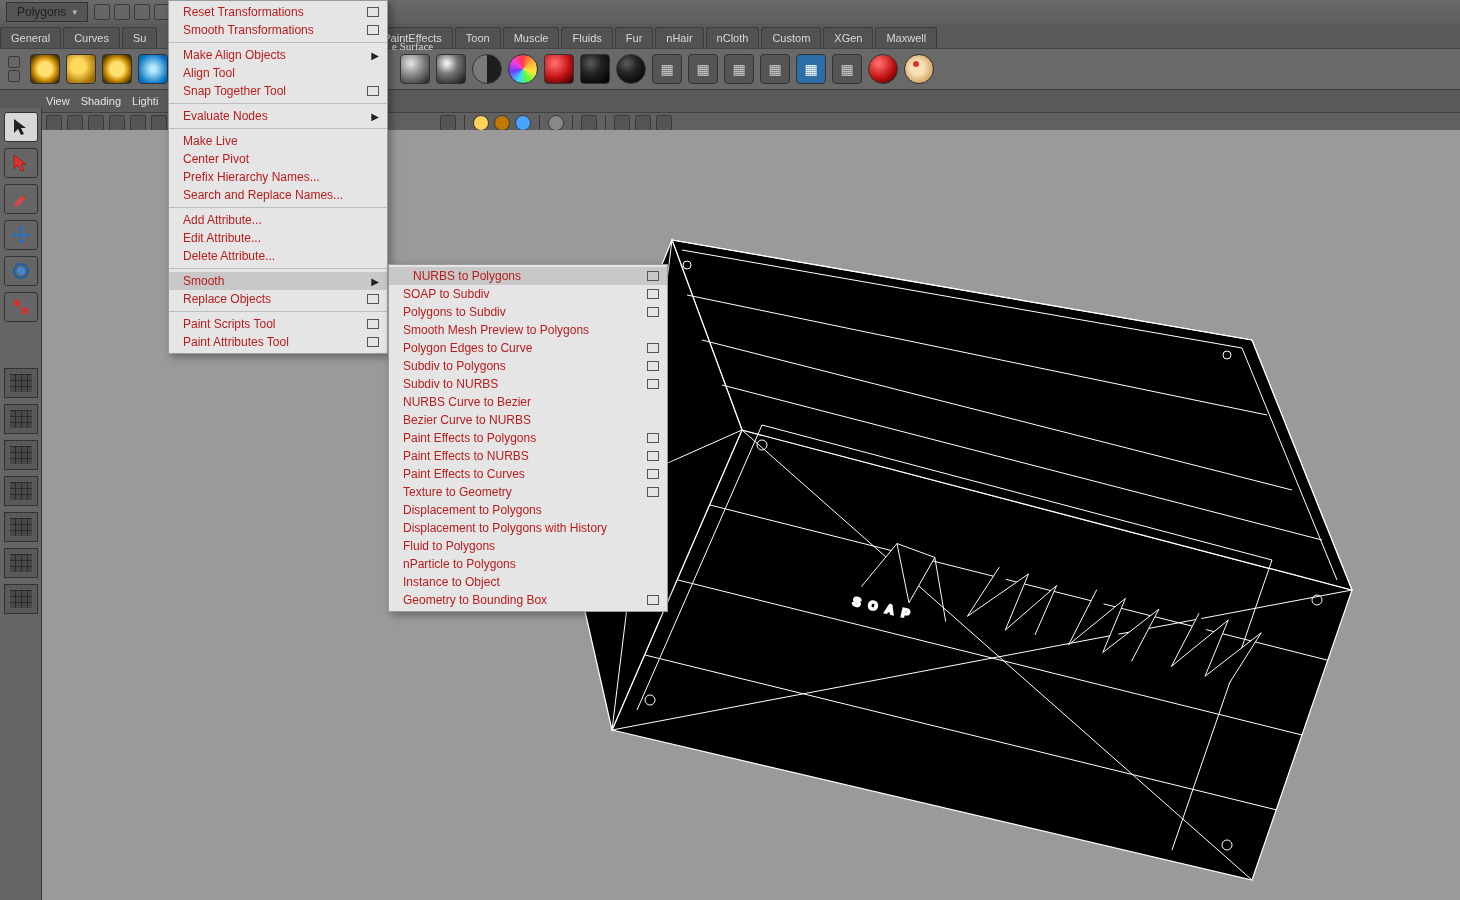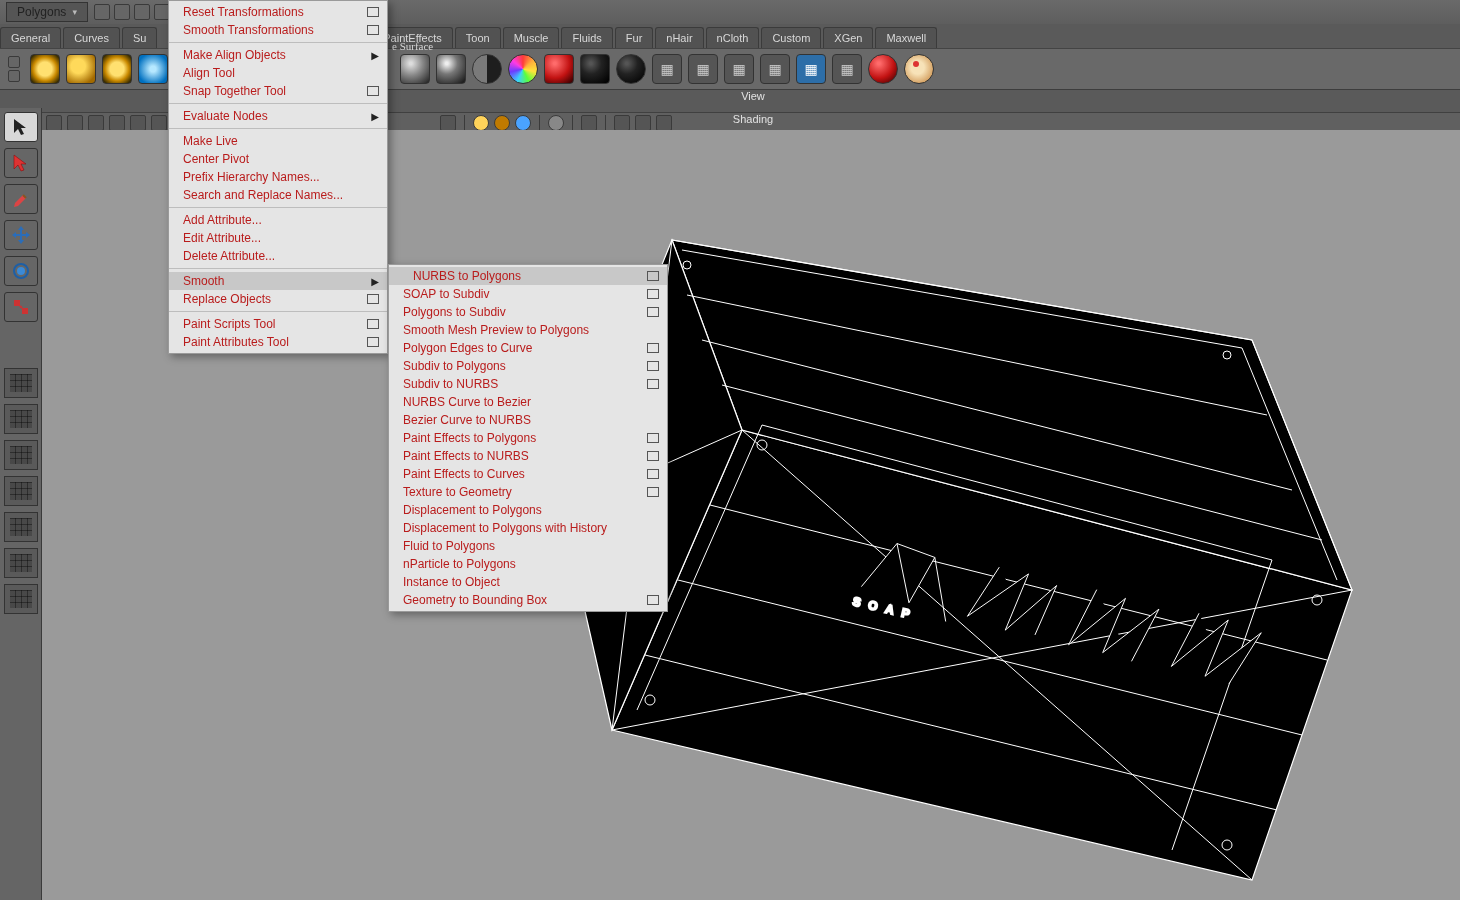--- a/index.html
+++ b/index.html
@@ -23,21 +23,21 @@
 .sb-sphere2 { background: radial-gradient(circle at 35% 30%, #eee 5%, #777 40%, #1a1a1a 95%); }
 .sb-half { background: linear-gradient(90deg,#7a7a7a 50%,#1e1e1e 50%); border-radius: 50%; }
 .sb-rainbow { background: conic-gradient(#ff3b3b,#ffb03b,#ffe43b,#5bff3b,#3bd2ff,#6e3bff,#ff3be4,#ff3b3b); border-radius: 50%; }
 .sb-red { background: radial-gradient(circle at 35% 30%, #ff6b6b 5%, #c21212 55%, #3a0000 95%); }
 .sb-black { background: radial-gradient(circle at 35% 30%, #555 5%, #222 40%, #000 95%); }
 .sb-tile { background: #555; display:flex; align-items:center; justify-content:center; color:#ccc; font-size:14px; }
 .sb-tile.accent { background:#2d6ea8; color:#fff; }
 .sb-palette { background: radial-gradient(circle at 45% 45%, #f7e2b8 30%, #d8a76a 70%); border-radius:50%; position:relative; }
 .sb-palette::after { content:""; position:absolute; width:6px; height:6px; border-radius:50%; background:#d33; top:6px; left:8px; }
 
-.panel-row { height: 22px; background: #5a5a5a; display: flex; align-items: center; padding-left: 46px; gap: 11px; flex-direction: column; }
+.panel-row { height: 22px; background: #5a5a5a; display: flex; align-items: center; padding-left: 46px; gap: 11px; }
 .panel-menu { color: #e2e2e2; font-size: 11px; }
 
 .mini-row { height: 22px; background: #606060; border-top:1px solid #404040; border-bottom:1px solid #3a3a3a; display:flex; align-items:center; padding-left:46px; gap:5px; }
 .mini { width:16px; height:16px; border:1px solid #3a3a3a; background:#555; border-radius:2px; }
 .mini.dot { border-radius:50%; }
 .mini-sep { width:1px; height:16px; background:#3a3a3a; margin:0 3px; }
 
 .left-tools { position: absolute; left: 0; top: 108px; width: 42px; bottom: 0; background: #656565; border-right:1px solid #3a3a3a; display:flex; flex-direction:column; align-items:center; padding-top:4px; gap:6px; }
 .tool { width: 34px; height: 30px; border:1px solid #333; border-radius:3px; background:#666; display:flex; align-items:center; justify-content:center; }
 .tool.sel { background:#d8d8d8; }

